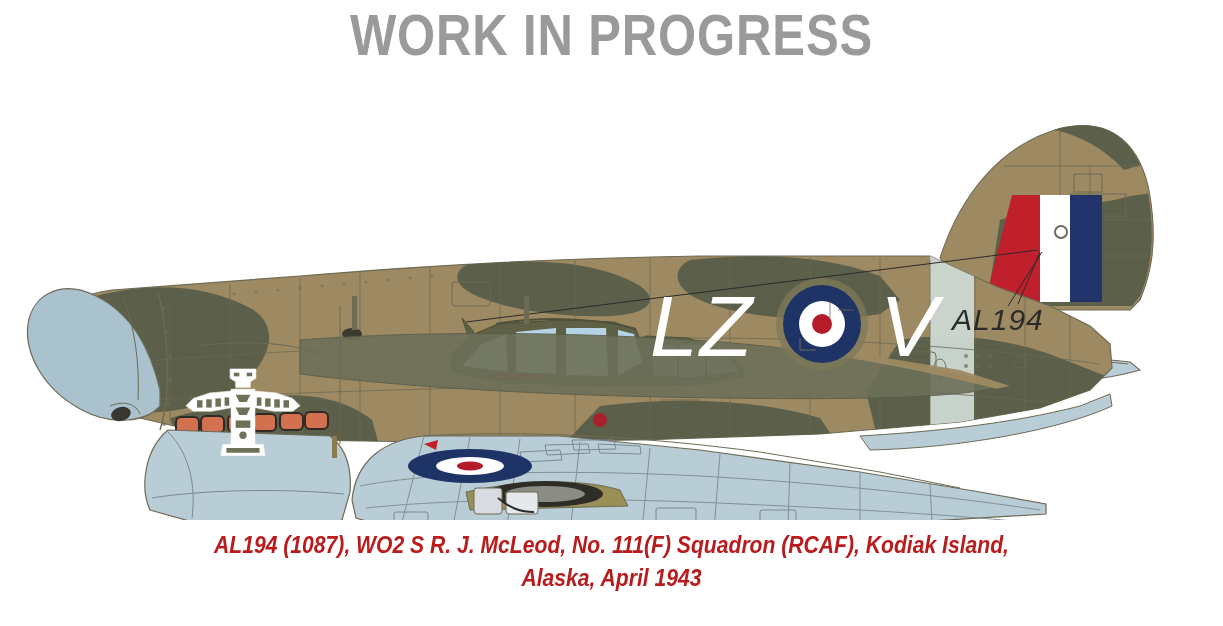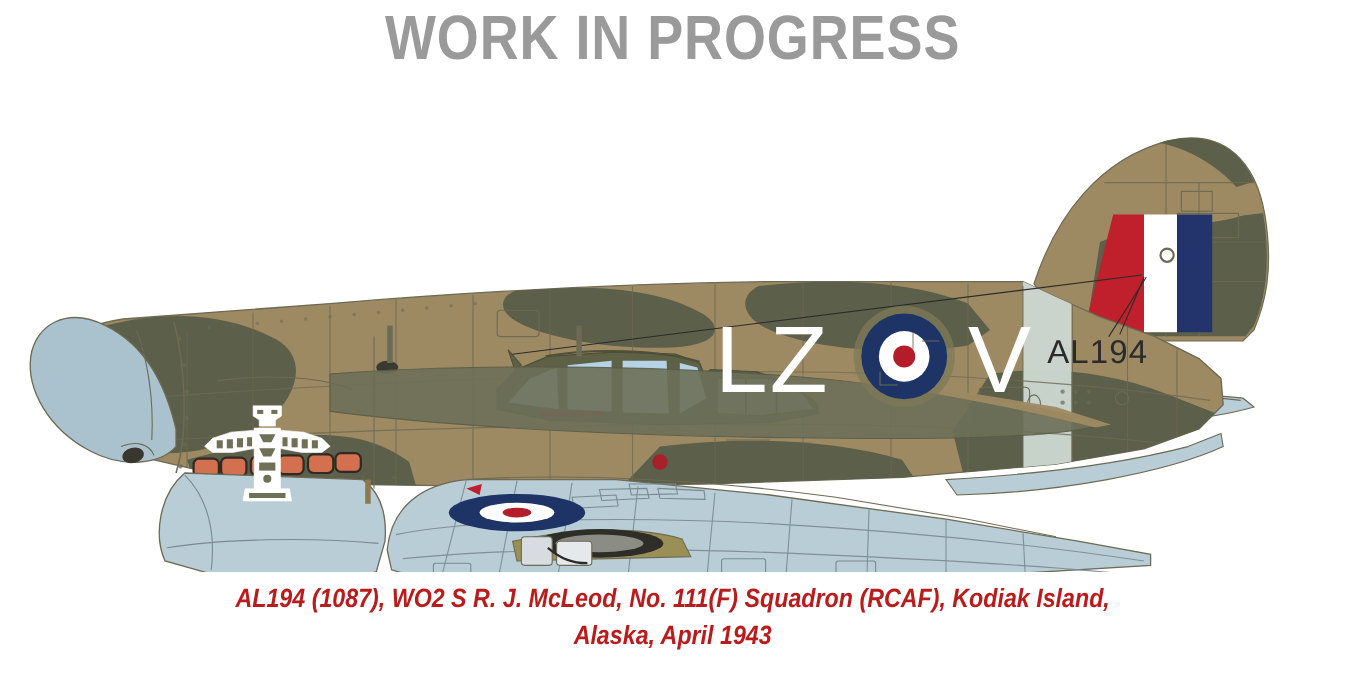--- a/index.html
+++ b/index.html
@@ -32,21 +32,21 @@
     font-family:"Liberation Sans", sans-serif;
     font-style:italic;
     font-weight:bold;
     font-size:24px;
     color:#b91c1c;
     line-height:1.38;
   }
   .caption .line{display:block;transform:scaleX(0.88);transform-origin:50% 50%;white-space:nowrap;}
 
   
-  .art{position:absolute;left:0;top:100px;width:1223px;height:420px;}
+  .art{position:absolute;left:0;top:100px;width:1223px;height:420px;font-style:italic;}
   .art svg{display:block;width:1223px;height:420px;}
 </style>
 </head>
 <body>
 
 <div id="page">
 
   <div class="wip-title">WORK IN PROGRESS</div>
 
   <div class="art">

